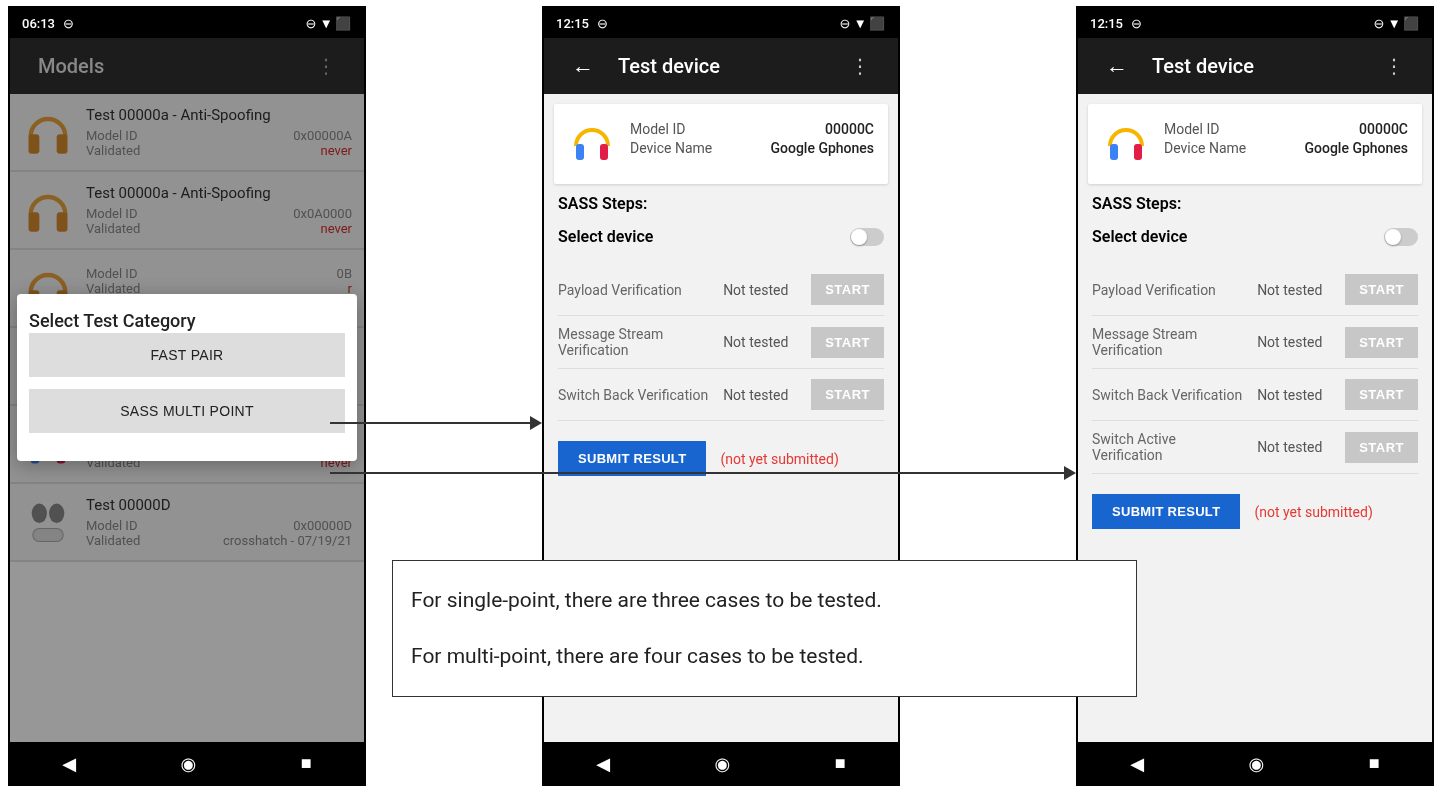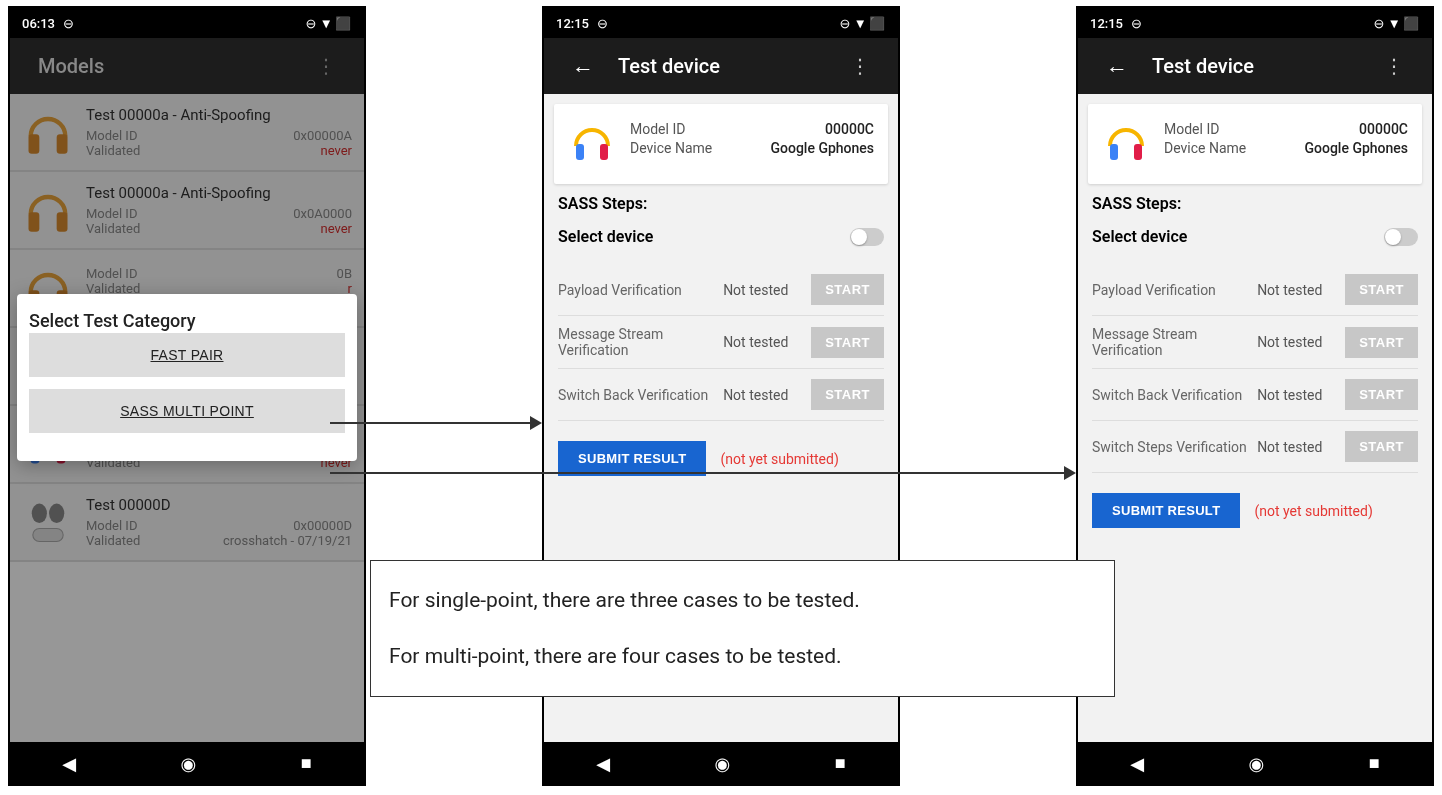--- a/index.html
+++ b/index.html
@@ -94,21 +94,20 @@
     display: block; width: 100%;
     background: #ddd;
     border: none;
     padding: 14px;
     font-size: 14px;
     font-weight: 500;
     color: #222;
     margin-bottom: 12px;
     cursor: pointer;
     letter-spacing: 0.3px;
-    text-decoration: underline;
   }
   
   .device-card {
     background: #fff;
     margin: 10px;
     padding: 14px;
     display: flex;
     gap: 14px;
     box-shadow: 0 1px 3px rgba(0,0,0,0.15);
     border-radius: 2px;
@@ -169,21 +168,21 @@
     position: absolute;
     right: 0; top: -2px;
     width: 0; height: 0;
     border-left: 12px solid #333;
     border-top: 7px solid transparent;
     border-bottom: 7px solid transparent;
   }
   
   .caption-box {
     position: absolute;
-    left: 370px;
+    left: 392px;
     top: 560px;
     width: 745px;
     border: 1px solid #333;
     padding: 24px 18px;
     font-size: 21px;
     color: #222;
     background: #fff;
     line-height: 1.5;
   }
   .caption-box p + p { margin-top: 24px; }
@@ -458,21 +457,21 @@
             <span class="test-name">Message Stream Verification</span>
             <span class="test-status">Not tested</span>
             <button class="start-btn">START</button>
           </div>
           <div class="test-row">
             <span class="test-name">Switch Back Verification</span>
             <span class="test-status">Not tested</span>
             <button class="start-btn">START</button>
           </div>
           <div class="test-row">
-            <span class="test-name">Switch Steps Verification</span>
+            <span class="test-name">Switch Active Verification</span>
             <span class="test-status">Not tested</span>
             <button class="start-btn">START</button>
           </div>
         </div>
     </div>
     <div class="submit-row">
       <button class="submit-btn">SUBMIT RESULT</button>
       <span class="submit-status">(not yet submitted)</span>
     </div>
   </div>

